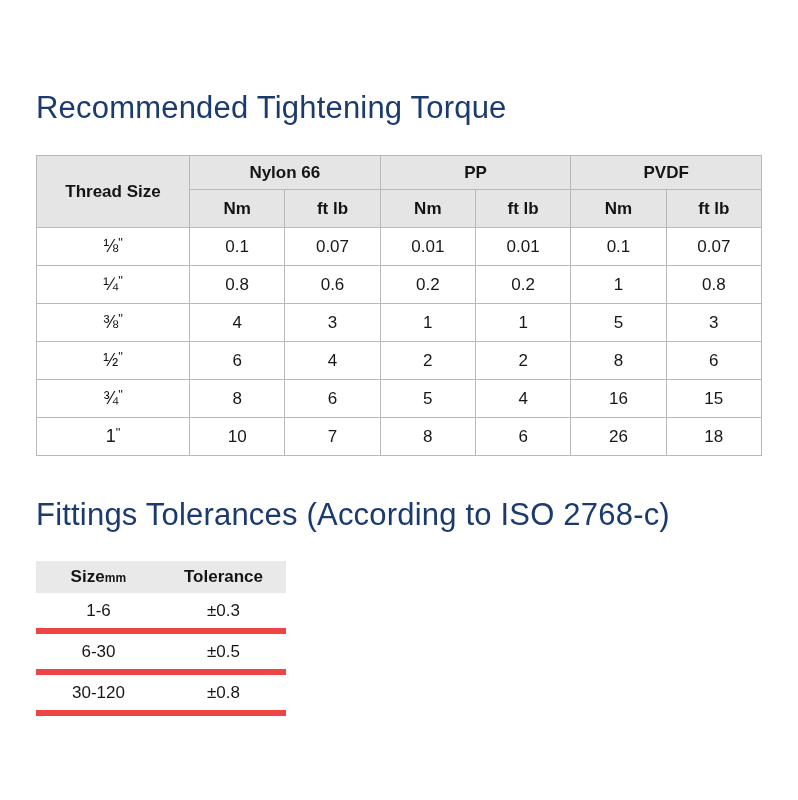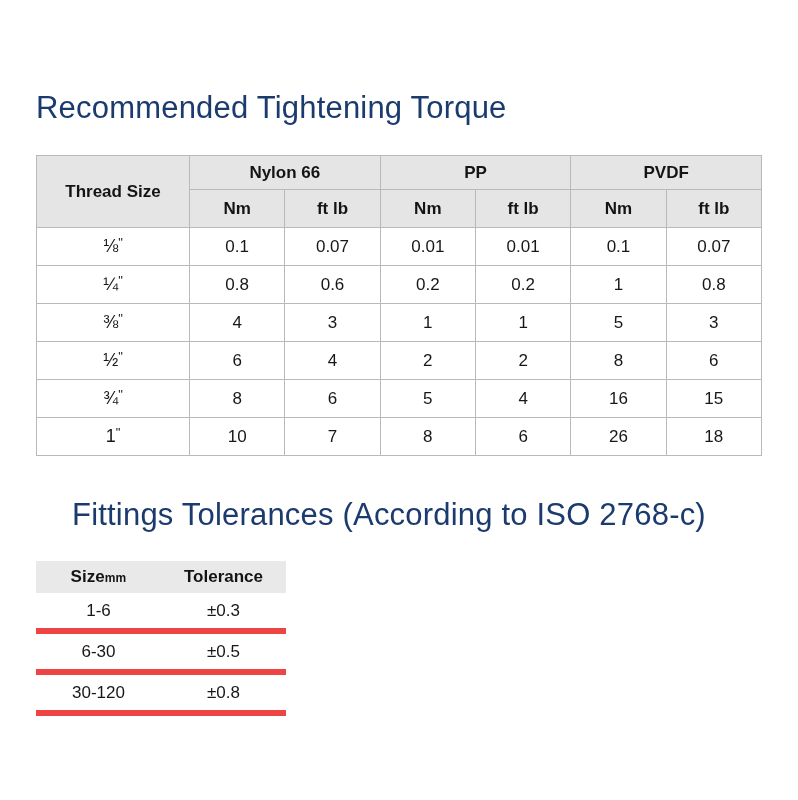--- a/index.html
+++ b/index.html
@@ -26,21 +26,21 @@
   
   .heading {
     position: absolute;
     color: #1b3a6e;
     font-size: 31px;
     font-weight: 400;
     letter-spacing: 0.2px;
     white-space: nowrap;
   }
   #heading-torque { left: 36px; top: 90px; }
-  #heading-tolerance { left: 36px; top: 497px; margin-left: 36px; }
+  #heading-tolerance { left: 36px; top: 497px; }
 
   
   #torque-table-wrap {
     position: absolute;
     left: 36px;
     top: 155px;
     width: 726px;
   }
   table.grid {
     border-collapse: collapse;

